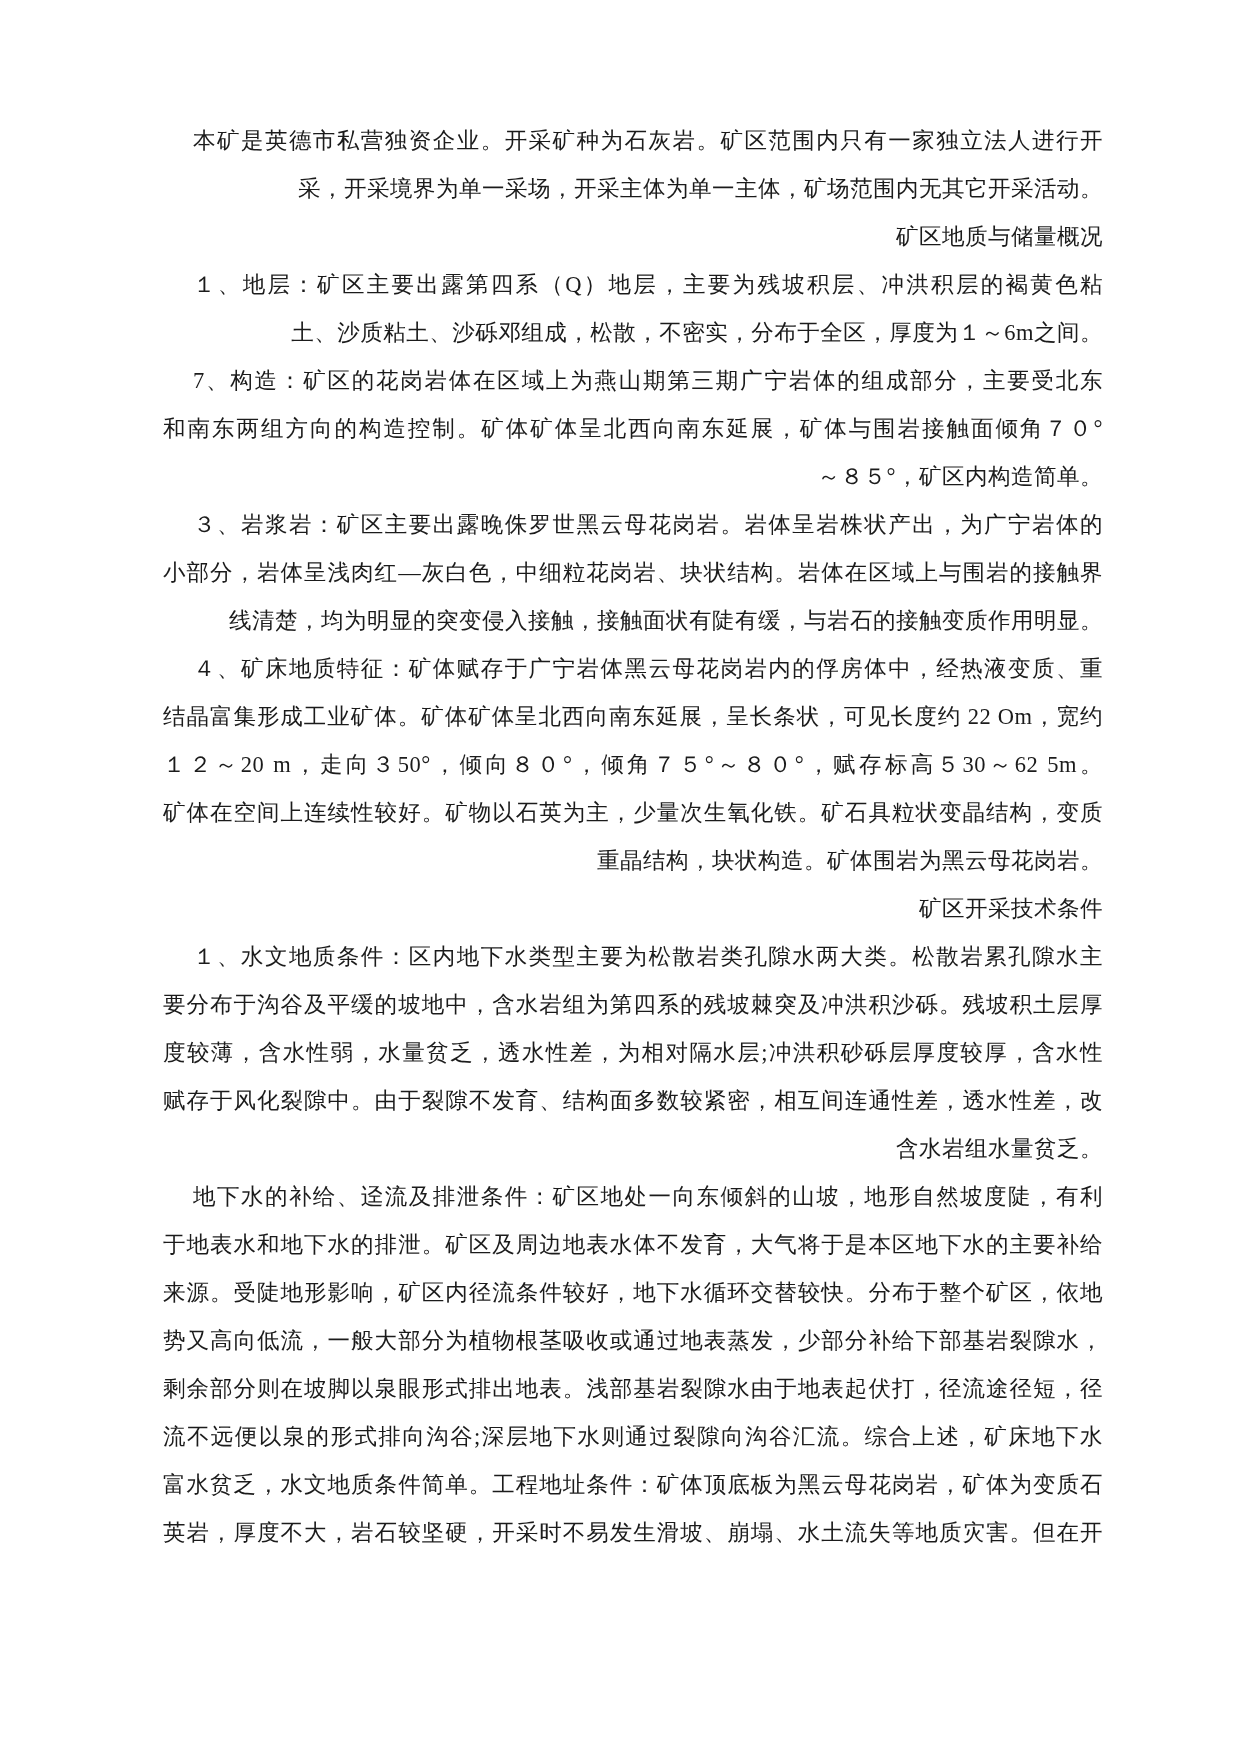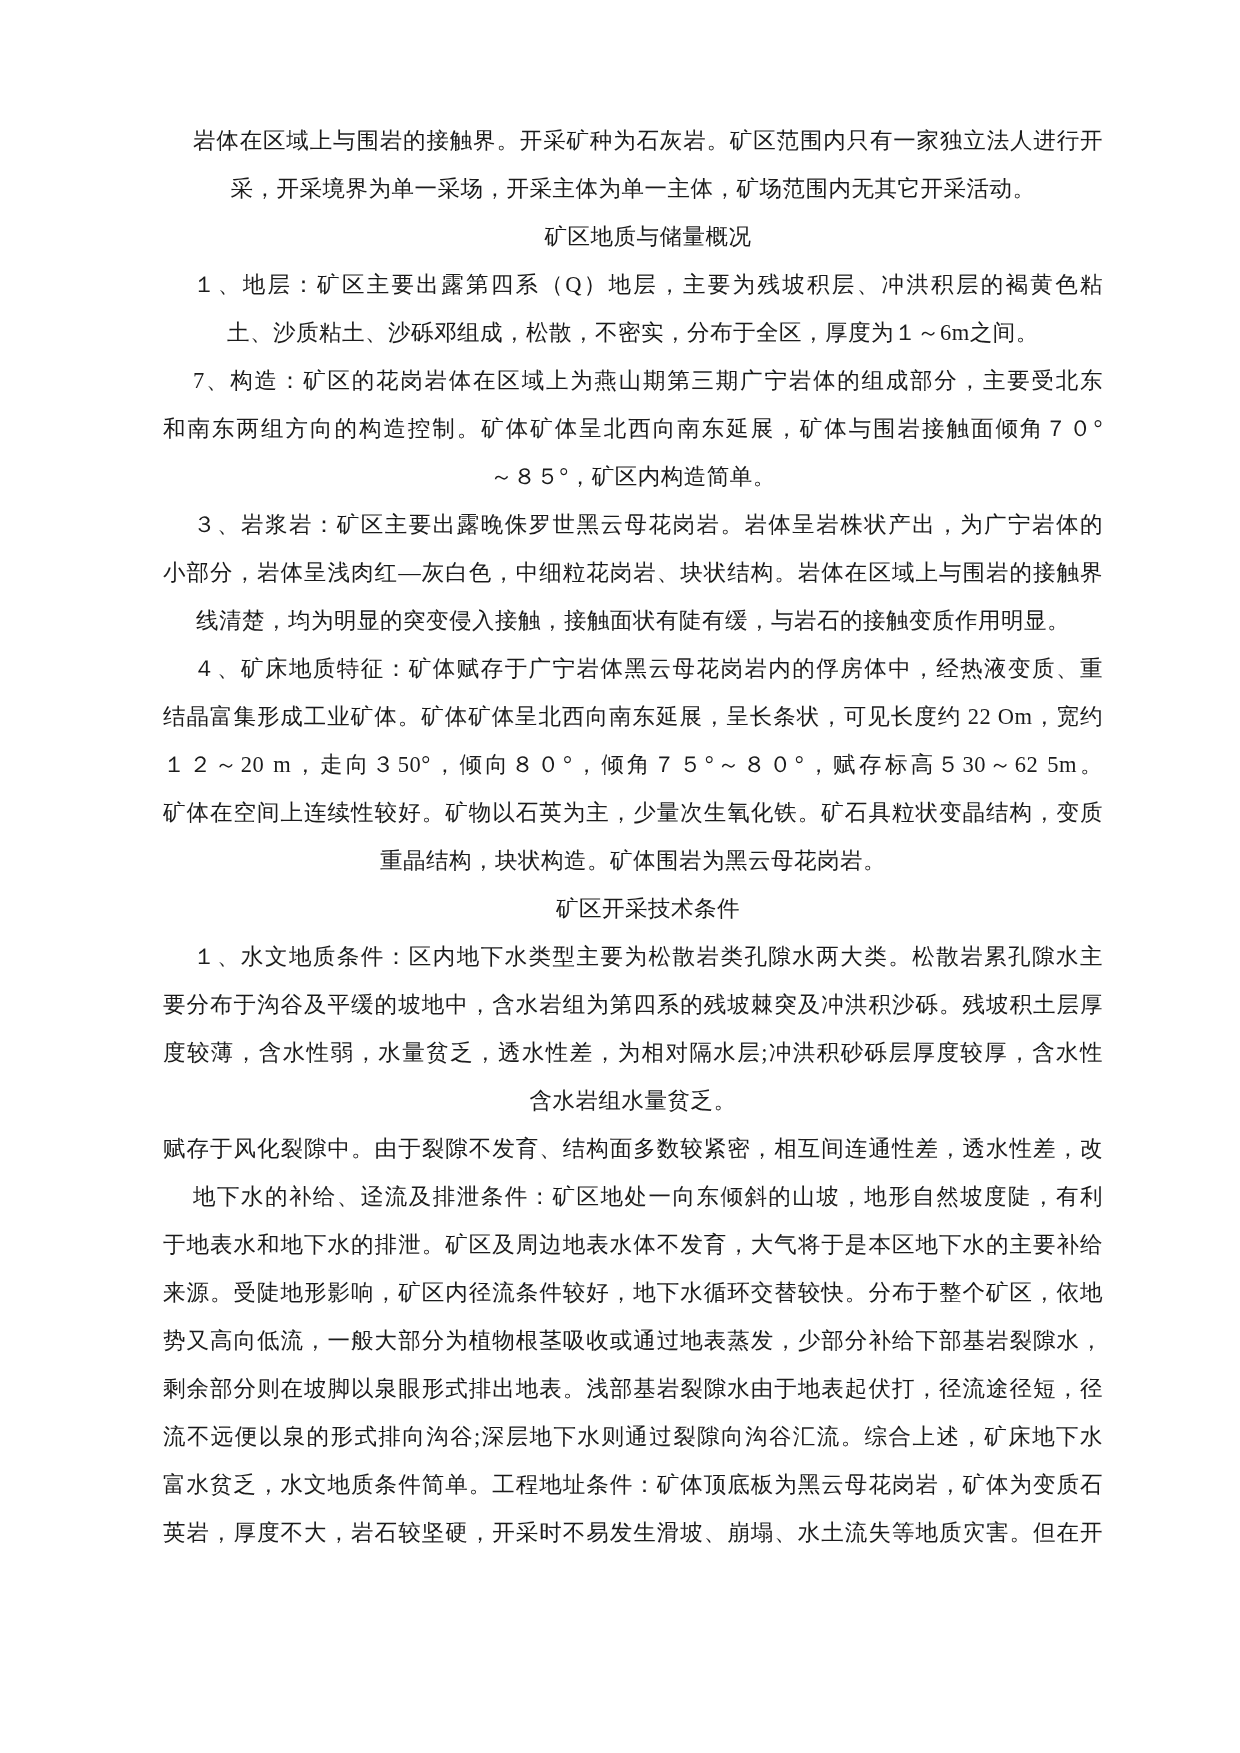--- a/index.html
+++ b/index.html
@@ -21,61 +21,61 @@
     top: 117px;
     width: 940px;
     color: #1b1b1b;
   }
   .ln {
     font-size: 22.5px;
     line-height: 48px;
     height: 48px;
     white-space: normal;
     overflow: visible;
-    text-align: center;
+    text-align: right;
     letter-spacing: 0.5px;
   }
   
   .jf {
     text-align: justify;
     text-align-last: justify;
     -moz-text-align-last: justify;
   }
   
   .ind {
     text-indent: 30px;
   }
 </style>
 </head>
 <body>
 
 <div class="page">
   <div class="content">
-    <div class="ln ind jf">岩体在区域上与围岩的接触界。开采矿种为石灰岩。矿区范围内只有一家独立法人进行开</div>
+    <div class="ln ind jf">本矿是英德市私营独资企业。开采矿种为石灰岩。矿区范围内只有一家独立法人进行开</div>
     <div class="ln">采，开采境界为单一采场，开采主体为单一主体，矿场范围内无其它开采活动。</div>
     <div class="ln ind">矿区地质与储量概况</div>
     <div class="ln ind jf">１、地层：矿区主要出露第四系（Q）地层，主要为残坡积层、冲洪积层的褐黄色粘</div>
     <div class="ln">土、沙质粘土、沙砾邓组成，松散，不密实，分布于全区，厚度为１～6m之间。</div>
     <div class="ln ind jf">7、构造：矿区的花岗岩体在区域上为燕山期第三期广宁岩体的组成部分，主要受北东</div>
     <div class="ln jf">和南东两组方向的构造控制。矿体矿体呈北西向南东延展，矿体与围岩接触面倾角７０°</div>
     <div class="ln">～８５°，矿区内构造简单。</div>
     <div class="ln ind jf">３、岩浆岩：矿区主要出露晚侏罗世黑云母花岗岩。岩体呈岩株状产出，为广宁岩体的</div>
     <div class="ln jf">小部分，岩体呈浅肉红—灰白色，中细粒花岗岩、块状结构。岩体在区域上与围岩的接触界</div>
     <div class="ln">线清楚，均为明显的突变侵入接触，接触面状有陡有缓，与岩石的接触变质作用明显。</div>
     <div class="ln ind jf">４、矿床地质特征：矿体赋存于广宁岩体黑云母花岗岩内的俘房体中，经热液变质、重</div>
     <div class="ln jf">结晶富集形成工业矿体。矿体矿体呈北西向南东延展，呈长条状，可见长度约 22 Om，宽约</div>
     <div class="ln jf">１２～20 m，走向３50°，倾向８０°，倾角７５°～８０°，赋存标高５30～62 5m。</div>
     <div class="ln jf">矿体在空间上连续性较好。矿物以石英为主，少量次生氧化铁。矿石具粒状变晶结构，变质</div>
     <div class="ln">重晶结构，块状构造。矿体围岩为黑云母花岗岩。</div>
     <div class="ln ind">矿区开采技术条件</div>
     <div class="ln ind jf">１、水文地质条件：区内地下水类型主要为松散岩类孔隙水两大类。松散岩累孔隙水主</div>
     <div class="ln jf">要分布于沟谷及平缓的坡地中，含水岩组为第四系的残坡棘突及冲洪积沙砾。残坡积土层厚</div>
     <div class="ln jf">度较薄，含水性弱，水量贫乏，透水性差，为相对隔水层;冲洪积砂砾层厚度较厚，含水性</div>
+    <div class="ln jf">赋存于风化裂隙中。由于裂隙不发育、结构面多数较紧密，相互间连通性差，透水性差，改</div>
     <div class="ln">含水岩组水量贫乏。</div>
-    <div class="ln jf">赋存于风化裂隙中。由于裂隙不发育、结构面多数较紧密，相互间连通性差，透水性差，改</div>
     <div class="ln ind jf">地下水的补给、迳流及排泄条件：矿区地处一向东倾斜的山坡，地形自然坡度陡，有利</div>
     <div class="ln jf">于地表水和地下水的排泄。矿区及周边地表水体不发育，大气将于是本区地下水的主要补给</div>
     <div class="ln jf">来源。受陡地形影响，矿区内径流条件较好，地下水循环交替较快。分布于整个矿区，依地</div>
     <div class="ln jf">势又高向低流，一般大部分为植物根茎吸收或通过地表蒸发，少部分补给下部基岩裂隙水，</div>
     <div class="ln jf">剩余部分则在坡脚以泉眼形式排出地表。浅部基岩裂隙水由于地表起伏打，径流途径短，径</div>
     <div class="ln jf">流不远便以泉的形式排向沟谷;深层地下水则通过裂隙向沟谷汇流。综合上述，矿床地下水</div>
     <div class="ln jf">富水贫乏，水文地质条件简单。工程地址条件：矿体顶底板为黑云母花岗岩，矿体为变质石</div>
     <div class="ln jf">英岩，厚度不大，岩石较坚硬，开采时不易发生滑坡、崩塌、水土流失等地质灾害。但在开</div>
   </div>
 </div>

